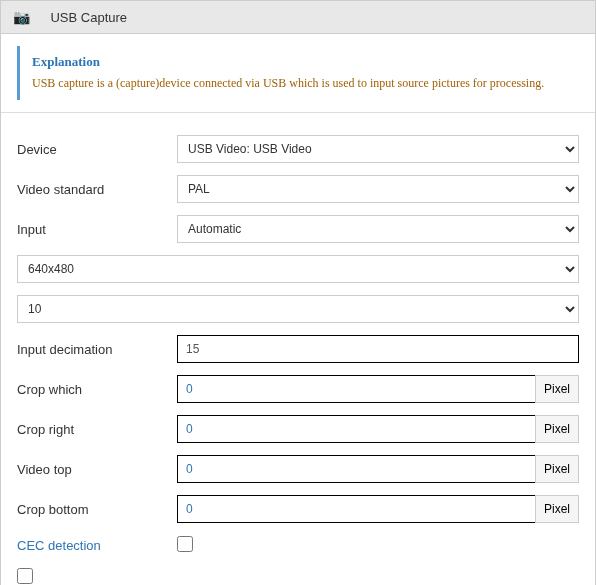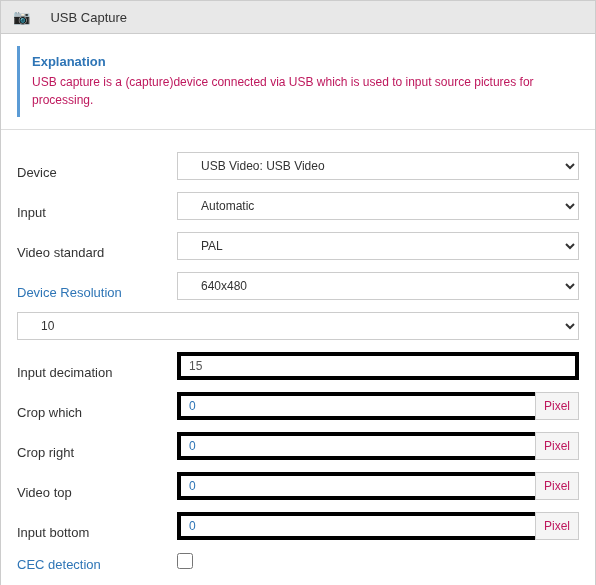--- a/index.html
+++ b/index.html
@@ -31,93 +31,94 @@
       font-size: 13px;
       font-weight: normal;
       color: #333;
       margin-left: 12px;
     }
     .explanation-box {
       margin: 12px 16px;
       border-left: 3px solid #5b9bd5;
       padding: 8px 12px;
       background: #fff;
+      font-family: Liberation Serif, serif;
     }
     .explanation-title {
       color: #2e75b6;
       font-weight: bold;
       font-size: 13px;
       margin-bottom: 4px;
     }
     .explanation-text {
-      color: #be185d;
+      color: #a16207;
       font-size: 12px;
       line-height: 1.5;
     }
     .divider {
       border: none;
       border-top: 1px solid #ddd;
       margin: 8px 0;
     }
     .form-area {
       padding: 8px 16px 16px 16px;
     }
     .form-row {
       display: flex;
-      align-items: flex-end;
+      align-items: center;
       padding: 6px 0;
       min-height: 32px;
     }
     .form-label {
       width: 160px;
       flex-shrink: 0;
       color: #333;
       font-size: 13px;
     }
     .form-label.blue {
       color: #2e75b6;
     }
     .form-control {
       flex: 1;
     }
     select {
       width: 100%;
       height: 28px;
       border: 1px solid #ccc;
       background: #fff;
-      padding: 2px 19px;
+      padding: 2px 6px;
       font-size: 12px;
       color: #333;
       appearance: auto;
       cursor: pointer;
     }
     input[type="text"] {
       width: 100%;
       height: 28px;
-      border: 4px solid #000000;
+      border: 1px solid #000000;
       background: #fff;
       padding: 2px 8px;
       font-size: 12px;
       color: #555;
     }
     .input-with-suffix {
       display: flex;
       gap: 0;
     }
     .input-with-suffix input[type="text"] {
       flex: 1;
       border-right: none;
     }
     .suffix-btn {
       height: 28px;
       padding: 0 8px;
       border: 1px solid #ccc;
       background: #f5f5f5;
       font-size: 12px;
-      color: #be185d;
+      color: #000000;
       cursor: default;
       white-space: nowrap;
       display: flex;
       align-items: center;
     }
     input[type="checkbox"] {
       width: 16px;
       height: 16px;
       border: 1px solid #ccc;
       background: #fff;
@@ -146,39 +147,38 @@
     <div class="form-row">
       <label class="form-label">Device</label>
       <div class="form-control">
         <select>
           <option>USB Video: USB Video</option>
         </select>
       </div>
     </div>
 
     <div class="form-row">
+      <label class="form-label">Video standard</label>
+      <div class="form-control">
+        <select>
+          <option>PAL</option>
+        </select>
+      </div>
+    </div>
+
+    <div class="form-row">
       <label class="form-label">Input</label>
       <div class="form-control">
         <select>
           <option>Automatic</option>
         </select>
       </div>
     </div>
 
     <div class="form-row">
-      <label class="form-label">Video standard</label>
-      <div class="form-control">
-        <select>
-          <option>PAL</option>
-        </select>
-      </div>
-    </div>
-
-    <div class="form-row">
-      <label class="form-label blue">Device Resolution</label>
       <div class="form-control">
         <select>
           <option>640x480</option>
         </select>
       </div>
     </div>
 
     <div class="form-row">
       <div class="form-control">
         <select>
@@ -218,21 +218,21 @@
       <label class="form-label">Video top</label>
       <div class="form-control">
         <div class="input-with-suffix">
           <input type="text" value="0" style="color: rgb(46, 117, 182);">
           <span class="suffix-btn">Pixel</span>
         </div>
       </div>
     </div>
 
     <div class="form-row">
-      <label class="form-label">Input bottom</label>
+      <label class="form-label">Crop bottom</label>
       <div class="form-control">
         <div class="input-with-suffix">
           <input type="text" value="0" style="color: rgb(46, 117, 182);">
           <span class="suffix-btn">Pixel</span>
         </div>
       </div>
     </div>
 
     <div class="form-row">
       <label class="form-label blue">CEC detection</label>

